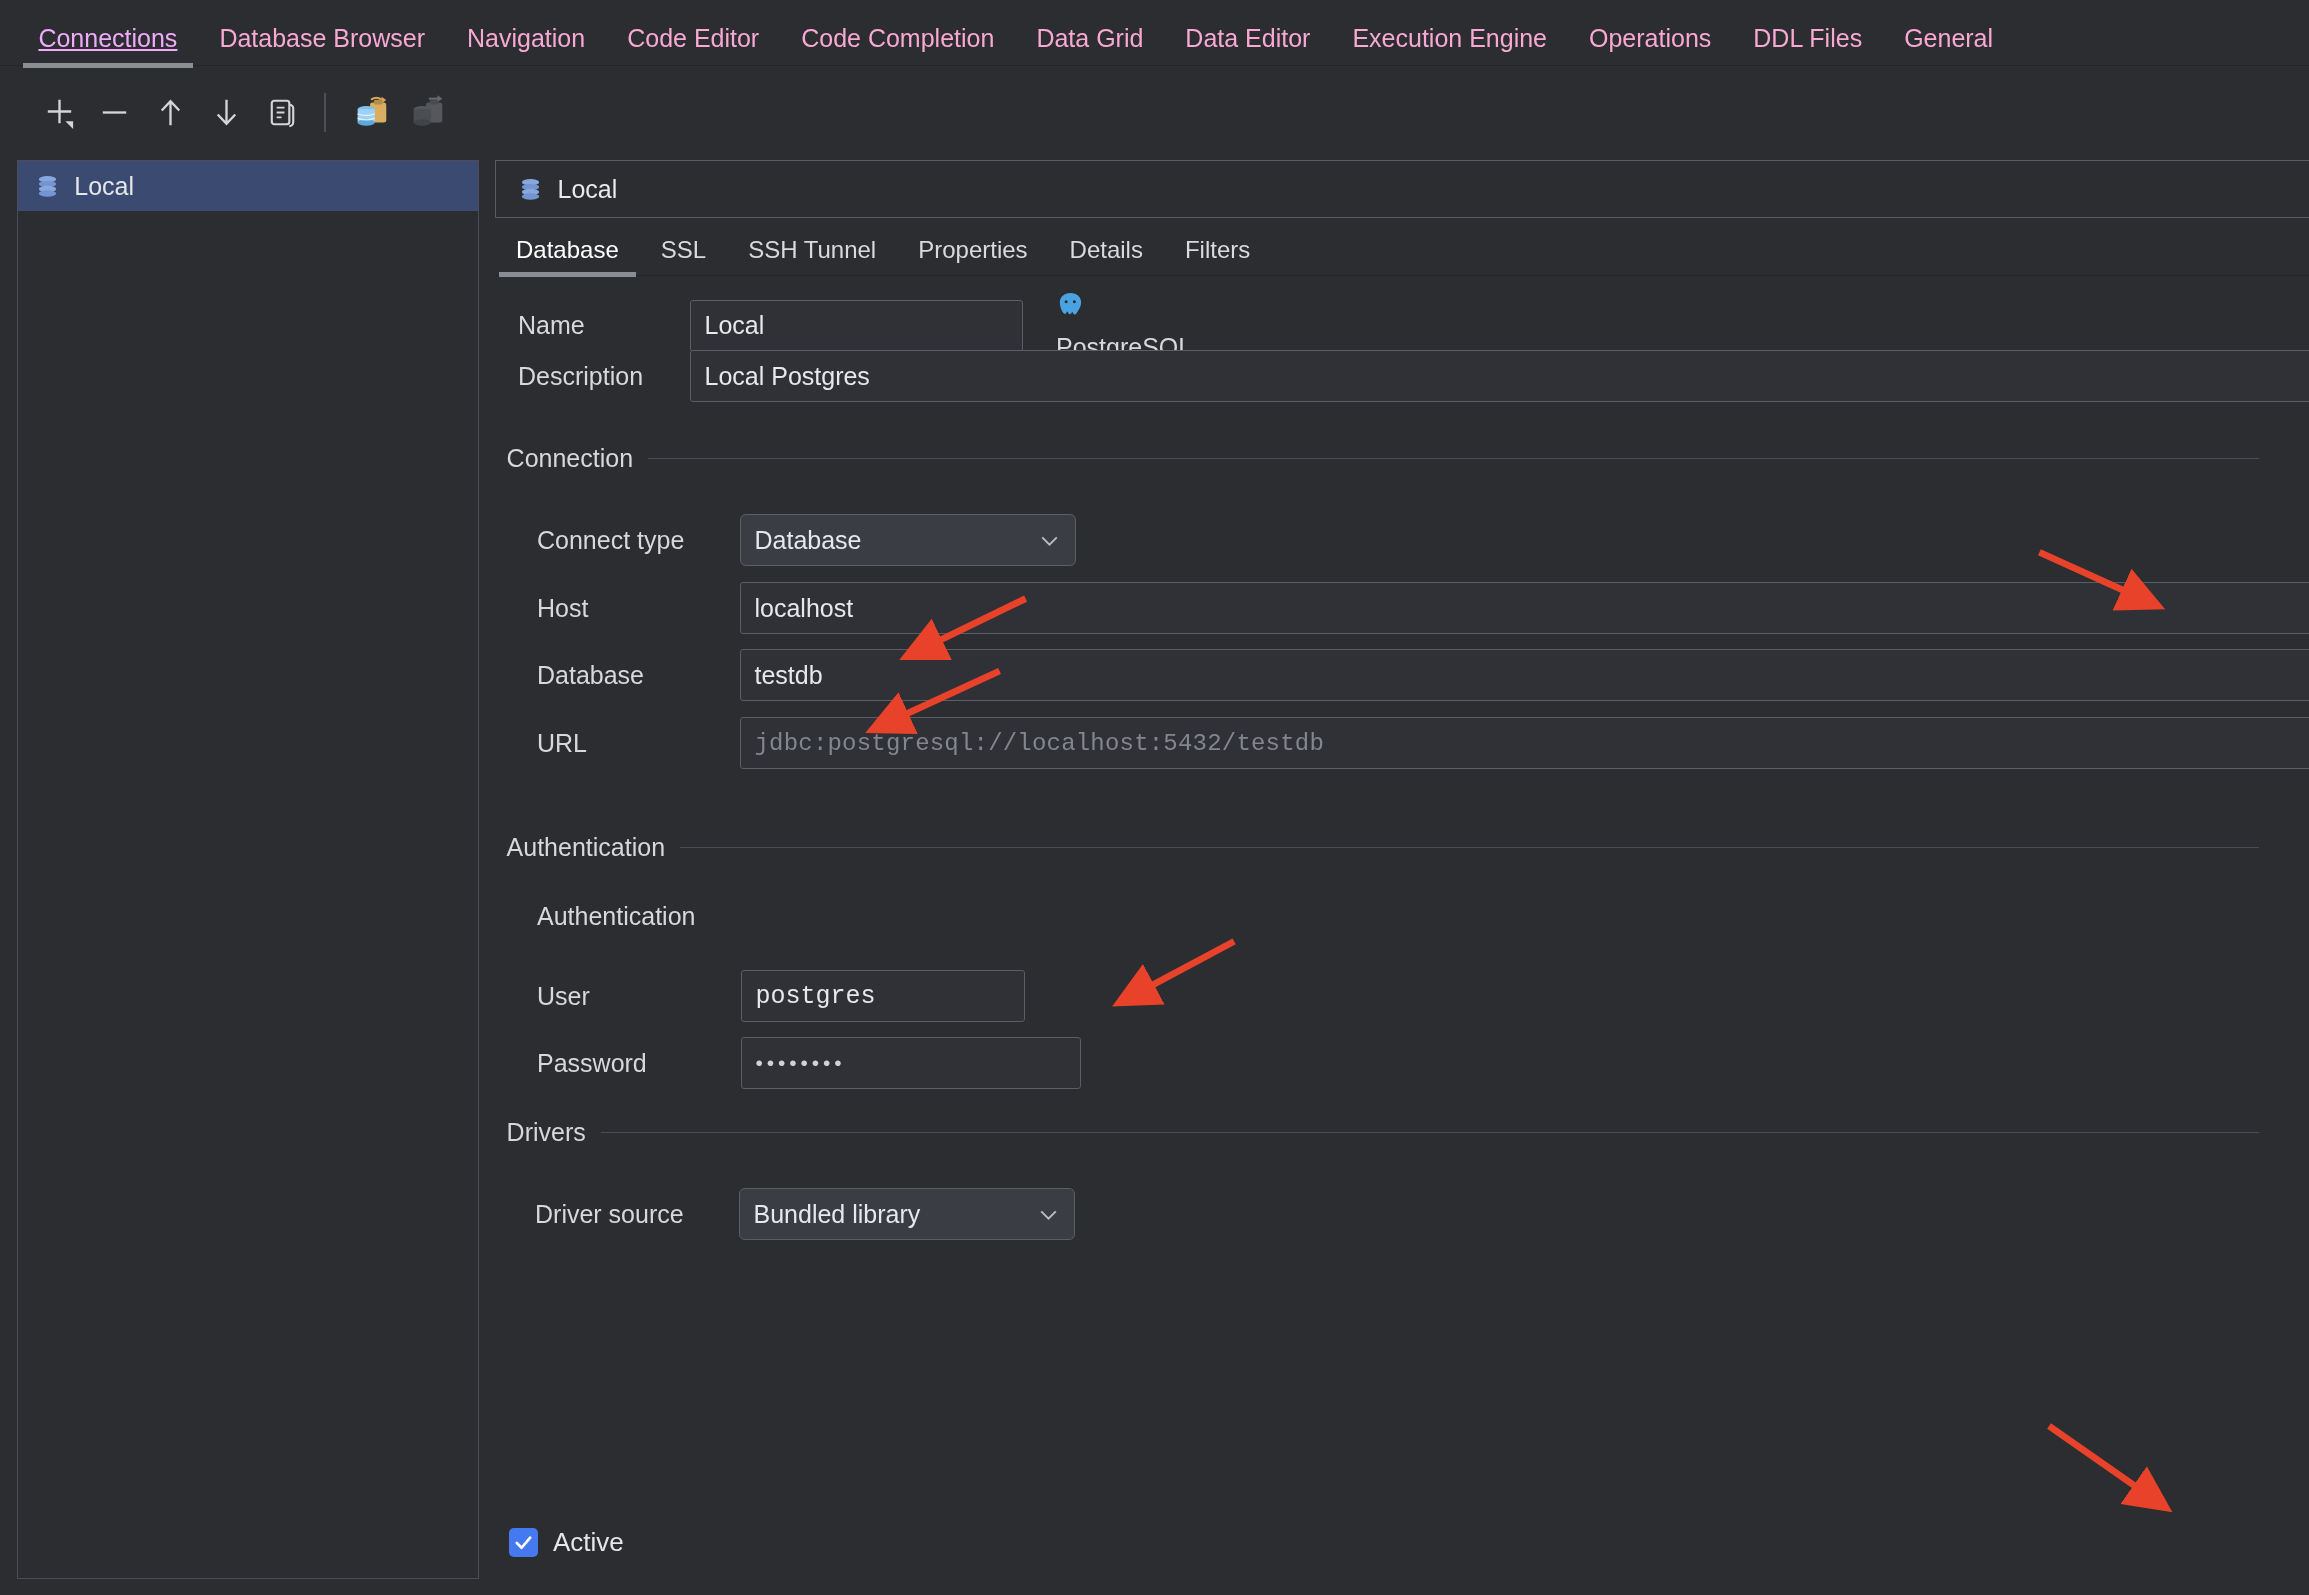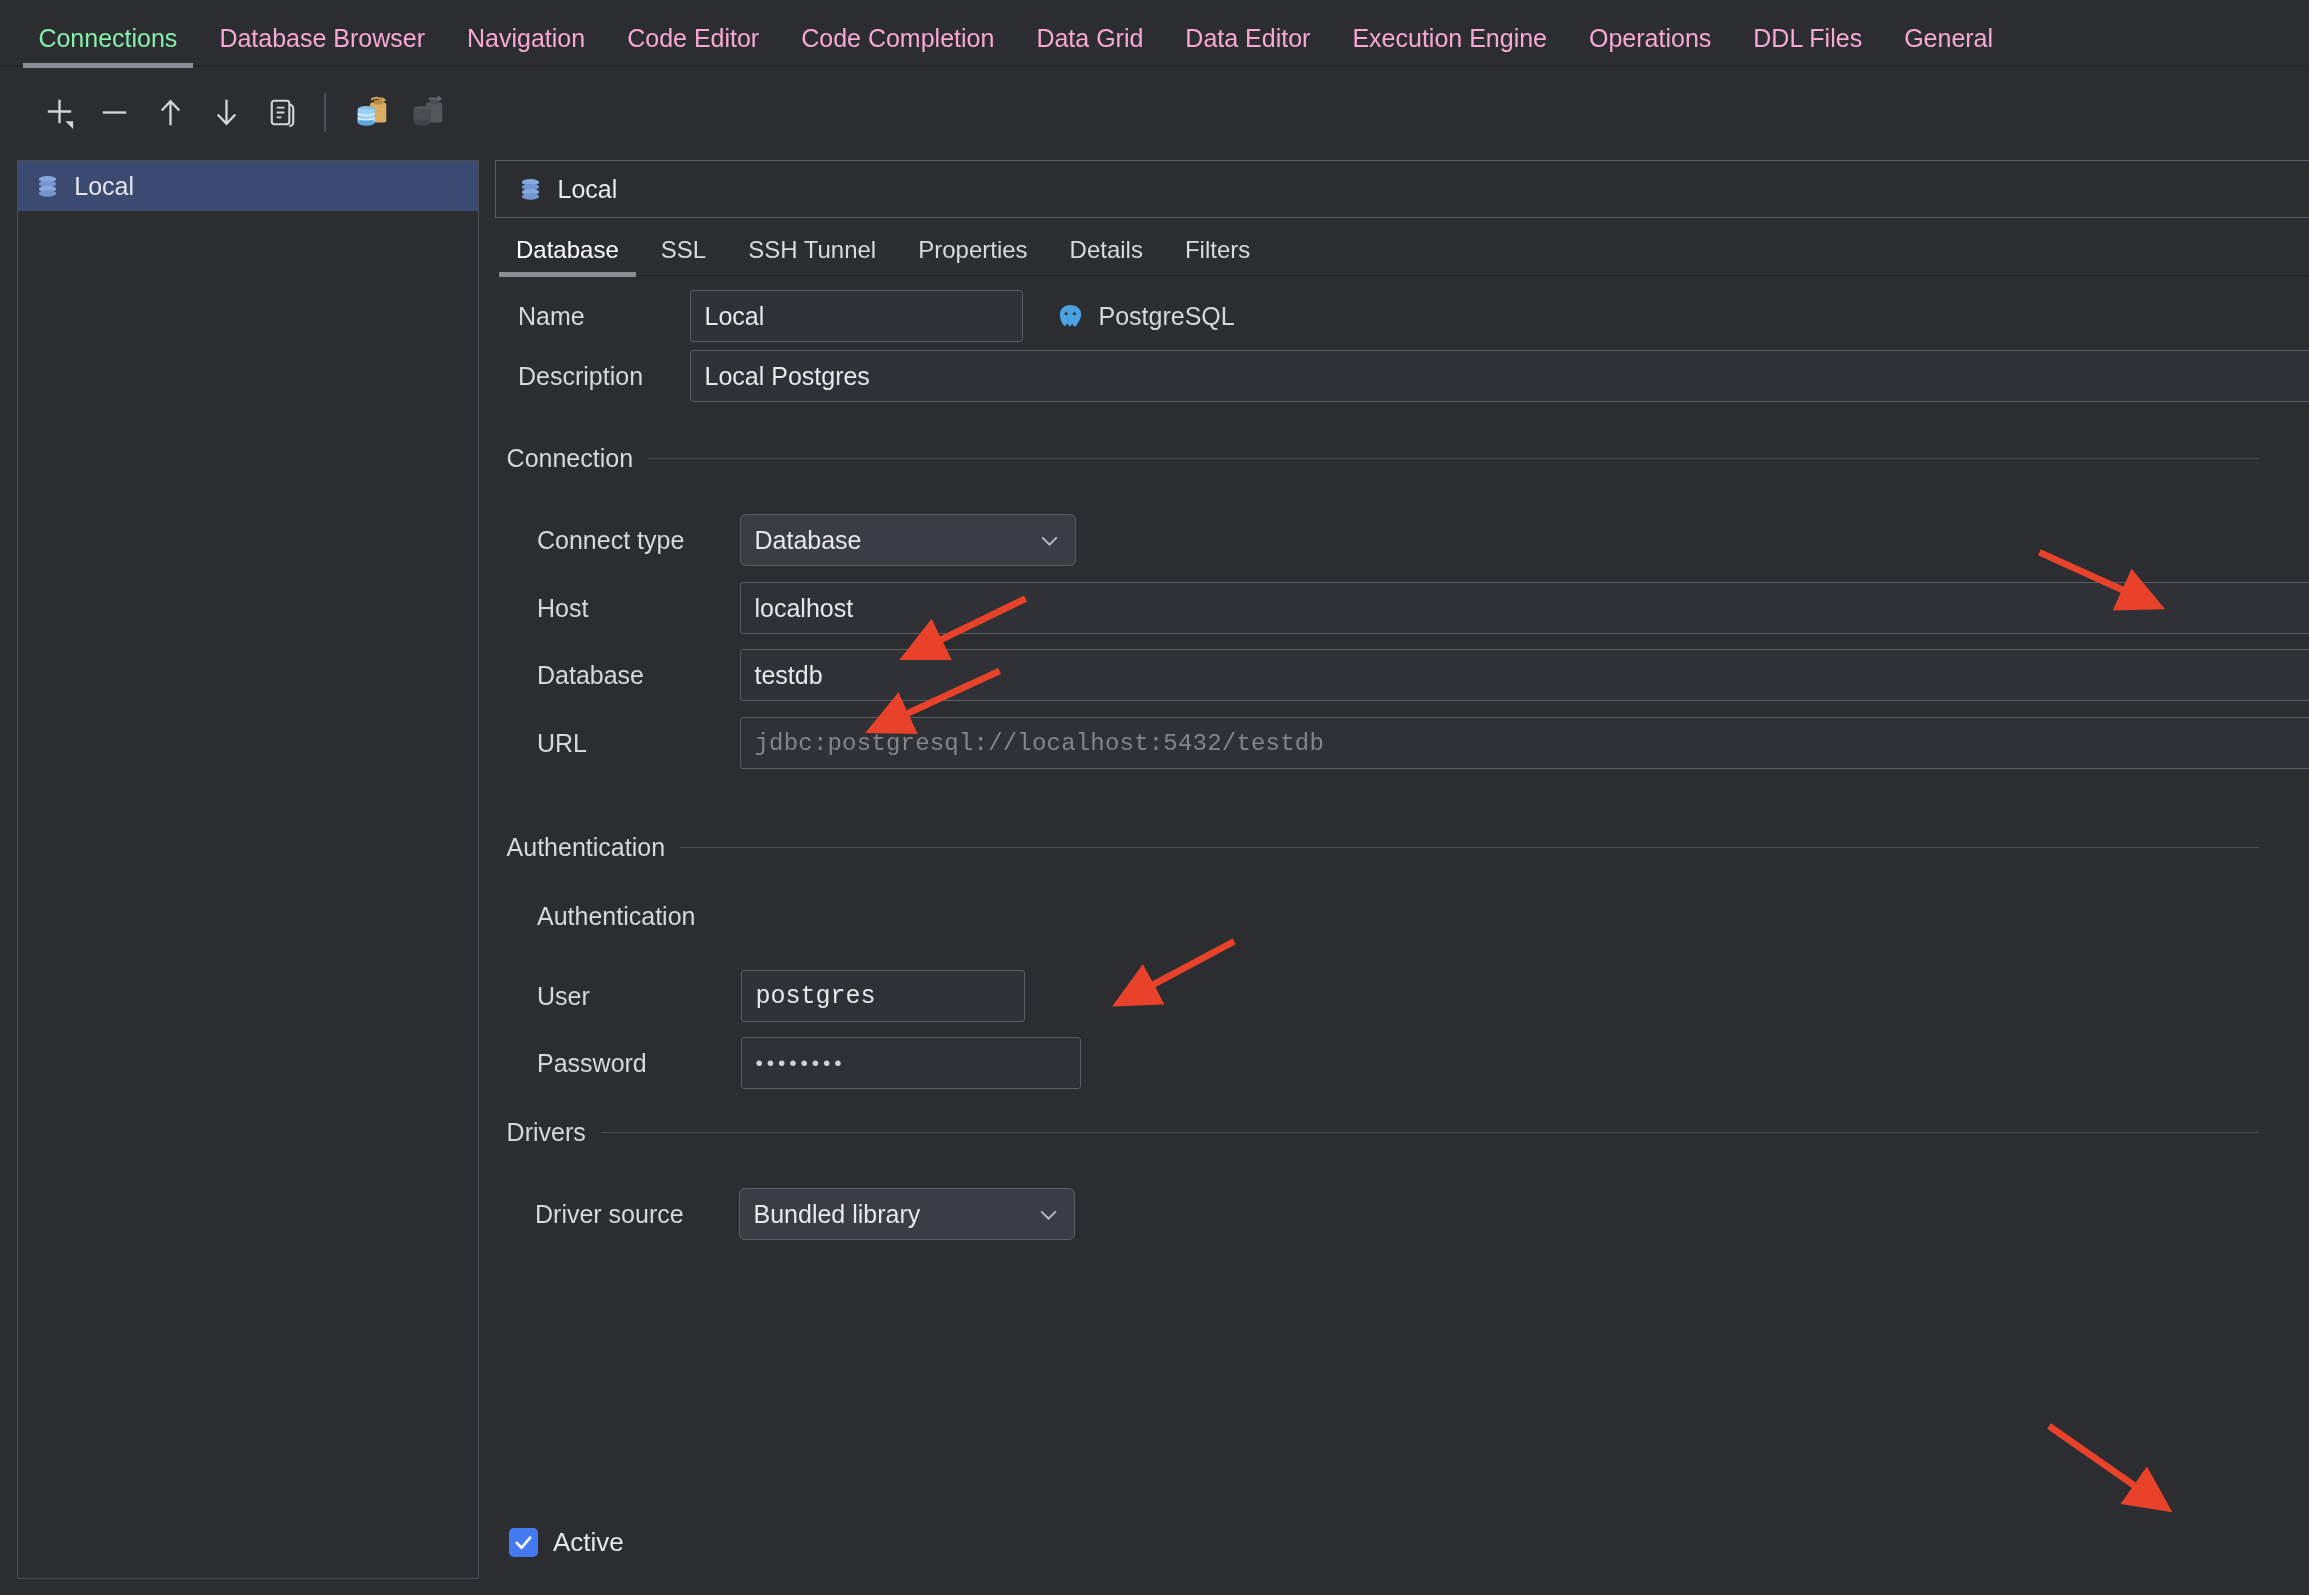--- a/index.html
+++ b/index.html
@@ -20,21 +20,21 @@
   }
   .topbar-inner { display: flex; align-items: flex-end; height: 66px; padding-left: 17.4px; }
   .toptab {
     position: relative;
     font-size: 25px; color: #f9a8d4;
     padding: 0 21px 15.4px 21px;
     white-space: nowrap;
     line-height: 1;
     cursor: default;
   }
-  .toptab.active { color: #86efac; }
+  .toptab.active { color: #f0abfc; text-decoration: underline; }
   .toptab.active::after {
     content: ""; position: absolute; left: 5.8px; right: 5.8px; bottom: -1.9px;
     height: 4.8px; background: #8a8d93;
   }
 
   
   .toolbar {
     position: absolute; left: 0; top: 68px; width: 2310px; height: 89px;
     display: flex; align-items: center; padding-left: 33px; gap: 0px;
   }
@@ -240,21 +240,21 @@
       <div class="subtab">Properties</div>
       <div class="subtab">Details</div>
       <div class="subtab">Filters</div>
     </div>
 
   <div class="form">
 
     <div class="row" style="left:23px; top:0px;">
       <span class="lbl" style="width:145px;">Name</span>
       <div class="inp" style="width:333px; margin-left:27px;">Local</div>
-      <span style="display:flex; align-items:flex-start; gap:13.5px; margin-left:33px;">
+      <span style="display:flex; align-items:flex-start; gap:13.5px; margin-left:33px;flex-direction:column;">
         <svg width="29" height="29" viewBox="0 0 30 30">
           <path d="M15 3 C8.5 3 4 7 4 13 c0 4.2 1.6 8 3.4 10.6 c.9 1.3 2.3 1.6 3 .4 l1.1-2 l1.6 2.4 c.6 .9 1.9 .9 2.5 0 l1.2-1.9 l1.4 2.2 c.7 1.1 2.2 .8 3-.4 C23 21.3 26 17.3 26 13 C26 7 21.5 3 15 3 Z" fill="#4aa3e0"></path>
           <path d="M10.5 10.5 a1.6 1.6 0 1 0 .01 0" fill="#2b2d31"></path>
           <path d="M19 10.5 a1.6 1.6 0 1 0 .01 0" fill="#2b2d31"></path>
         </svg>
         <span class="lbl">PostgreSQL</span>
       </span>
     </div>
 
     <div class="row" style="left:23px; top:60px;">

